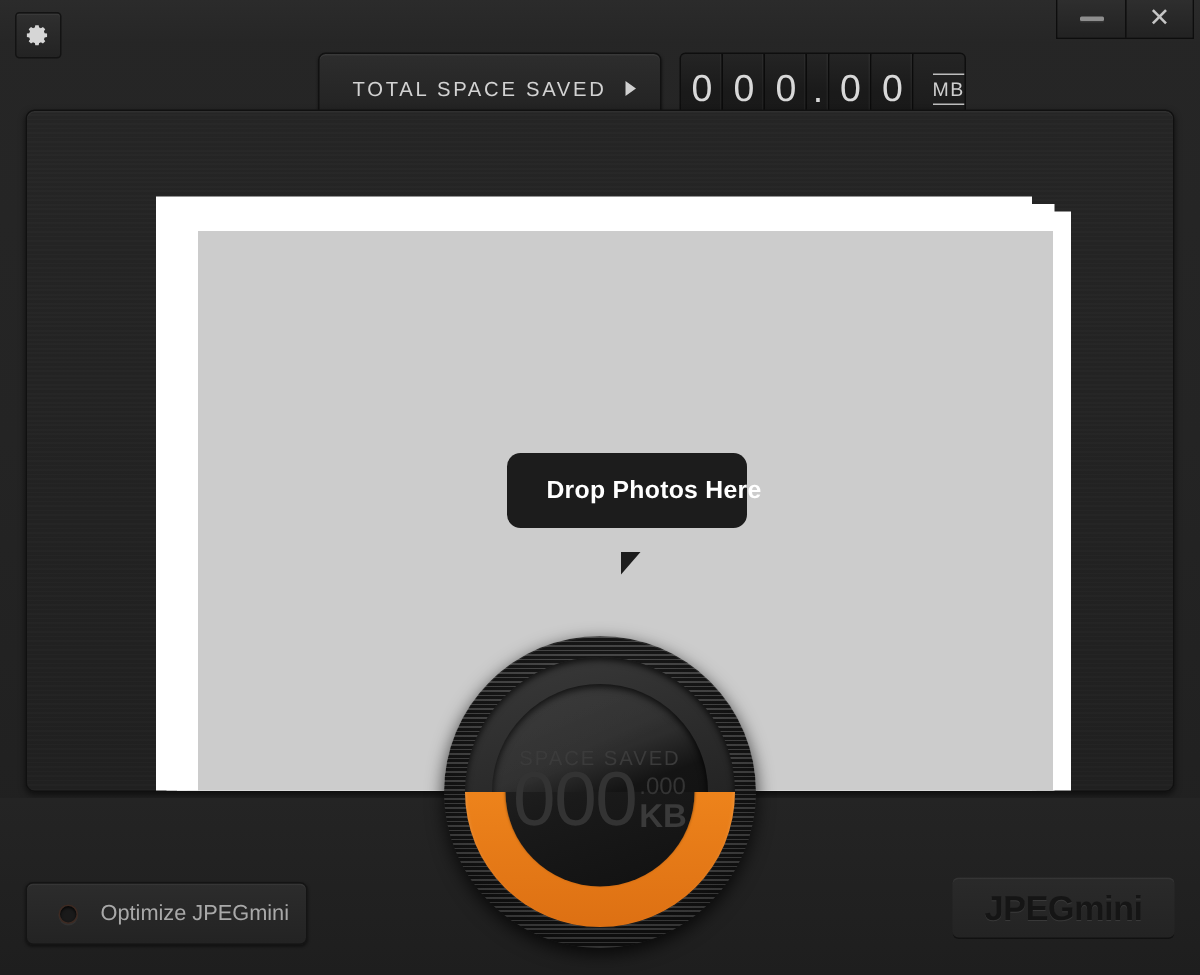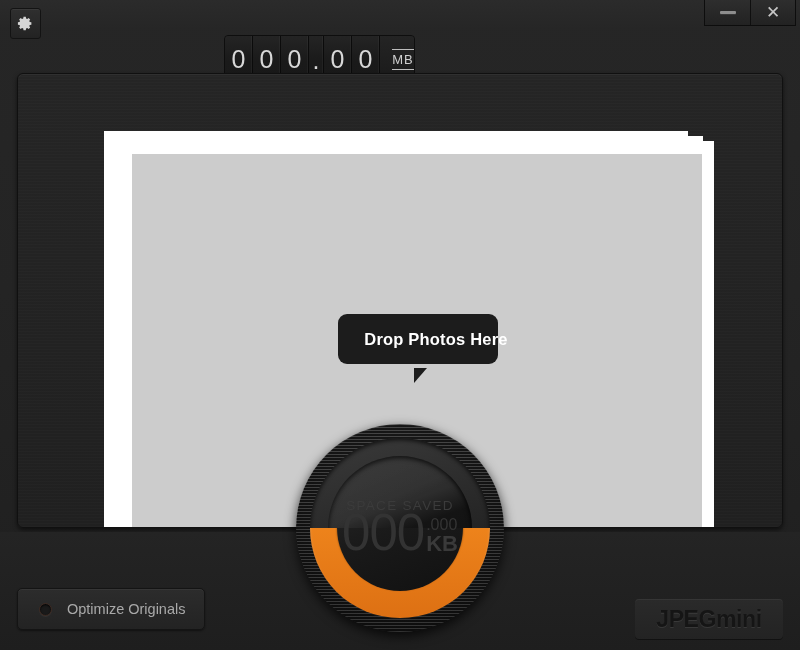--- a/index.html
+++ b/index.html
@@ -150,21 +150,21 @@
   .photo-1 { left: 100px; top: 67px;  width: 596px; height: 405px; }
   .photo-inner {
     position: absolute;
     left: 14px; top: 13px; right: 12px; bottom: 0;
     background: #cccccc;
   }
 
   
   .tooltip {
     position: absolute;
-    left: 320px; top: 240px;
+    left: 320px; top: 228px;
     width: 160px; height: 50px;
     background: #1c1c1c;
     border-radius: 9px;
     display: flex; align-items: center; justify-content: center;
     cursor: default;
     padding-left: 36px;
   }
   .tooltip .label {
     color: #ffffff;
     font-size: 16.5px;
@@ -204,21 +204,21 @@
     border: 1px solid #3d2a22;
     box-shadow: inset 0 1px 2px rgba(0,0,0,.9), 0 1px 0 rgba(255,255,255,.05);
   }
   .opt-btn .label {
     color: #a9a9a9;
     font-size: 14.5px;
     font-family: "Liberation Sans Narrow","Liberation Sans", sans-serif;
   }
 
   .logo {
-    position: absolute; right: 17px; bottom: 10px;
+    position: absolute; right: 17px; bottom: 24px;
     width: 148px; height: 41px;
     background: linear-gradient(180deg,#2a2a2a 0%,#232323 100%);
     border-radius: 4px;
     display: flex; align-items: center; justify-content: center;
     box-shadow: inset 0 1px 0 rgba(255,255,255,0.055), inset 0 -1px 0 rgba(0,0,0,.5);
   }
   .logo .label {
     font-size: 23px; font-weight: bold;
     color: #151515;
     letter-spacing: -0.4px;
@@ -358,20 +358,24 @@
   <div class="gear-btn">
     <span>
       <svg width="17" height="17" viewBox="0 0 24 24" fill="#d6d6d6">
         <path d="M12 8.2a3.8 3.8 0 1 0 0 7.6 3.8 3.8 0 0 0 0-7.6zm0 5.9a2.1 2.1 0 1 1 0-4.2 2.1 2.1 0 0 1 0 4.2z"></path>
         <path d="M20.3 13.6v-3.2l-2.3-.4a6.5 6.5 0 0 0-.7-1.7l1.3-1.9-2.2-2.2-1.9 1.3a6.5 6.5 0 0 0-1.7-.7L12.4 2.5H9.2L8.8 4.8a6.5 6.5 0 0 0-1.7.7L5.2 4.2 3 6.4l1.3 1.9a6.5 6.5 0 0 0-.7 1.7l-2.3.4v3.2l2.3.4c.16.6.4 1.17.7 1.7L3 17.6l2.2 2.2 1.9-1.3c.53.3 1.1.54 1.7.7l.4 2.3h3.2l.4-2.3c.6-.16 1.17-.4 1.7-.7l1.9 1.3 2.2-2.2-1.3-1.9c.3-.53.54-1.1.7-1.7l2.3-.4z"></path>
       </svg>
     </span>
   </div>
 
   <div class="counter-bar">
+    <div class="tss-label">
+      <span class="txt">TOTAL SPACE SAVED</span>
+      <span class="tri"></span>
+    </div>
     <div class="digits">
       <div class="digit">0</div>
       <div class="digit">0</div>
       <div class="digit">0</div>
       <div class="digit dot">.</div>
       <div class="digit">0</div>
       <div class="digit">0</div>
       <div class="unit-box">
         <span class="unit-inner">MB</span>
       </div>
@@ -391,21 +395,21 @@
 
     <div class="tooltip">
       <span class="label">Drop Photos Here</span>
     </div>
     <div class="tooltip-tail"></div>
   </div>
 
   <div class="bottom-bar">
     <div class="opt-btn">
       <span class="opt-radio"></span>
-      <span class="label">Optimize Originals</span>
+      <span class="label">Optimize JPEGmini</span>
     </div>
 
     <div class="logo">
       <span class="label">JPEGmini</span>
     </div>
   </div>
 
   <div class="dial-wrap">
     <div class="dial-outer">
       <div class="dial-ring2"></div>

